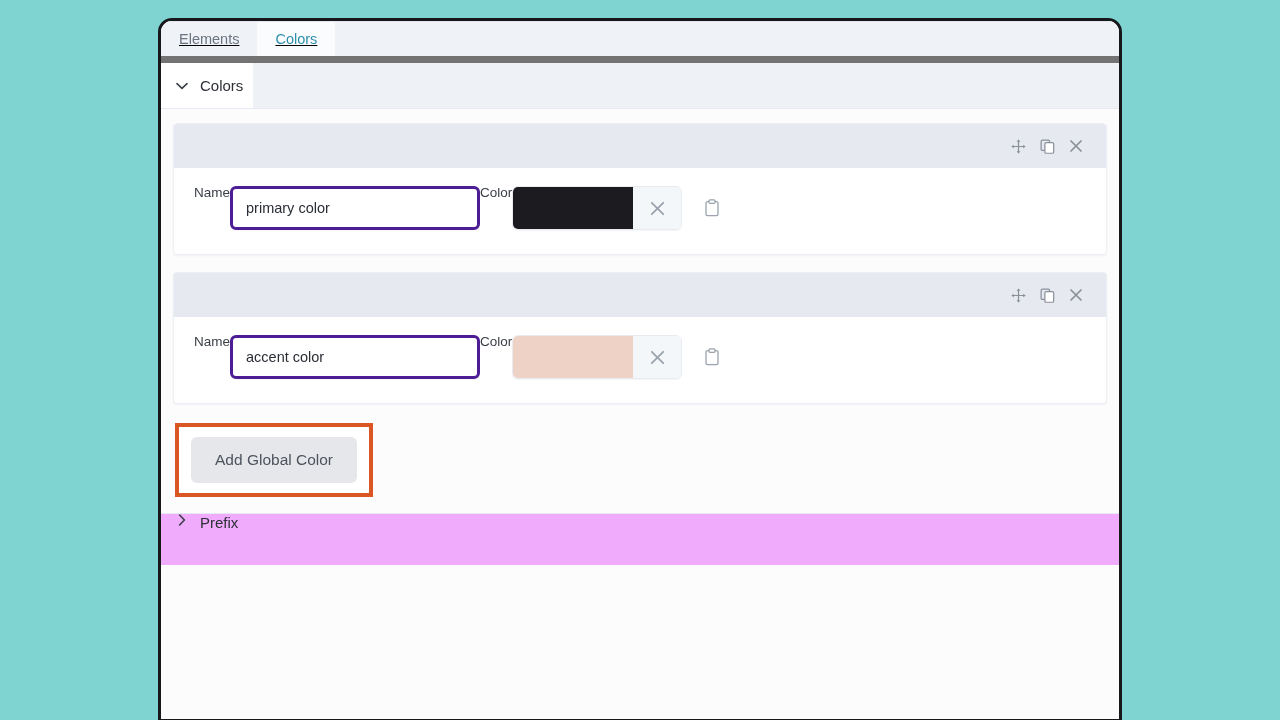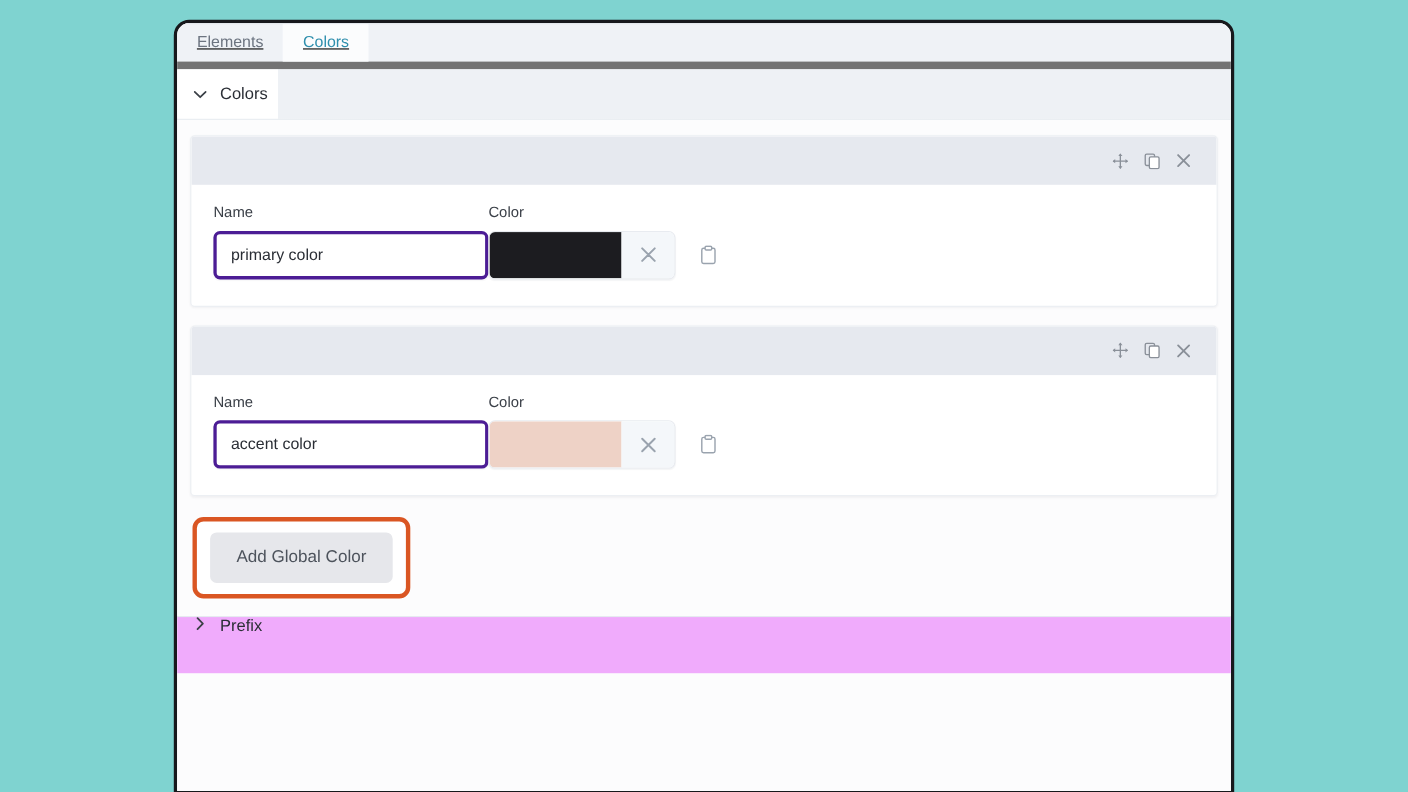--- a/index.html
+++ b/index.html
@@ -153,21 +153,21 @@
     justify-content: center;
     cursor: pointer;
   }
   .card-body {
     padding: 18px 20px 24px 20px;
     display: flex;
     align-items: flex-start;
   }
   .field {
     display: flex;
-    flex-direction: column;
+    flex-direction: row;
   }
   .field-label {
     font-size: 13.5px;
     color: #3b4048;
     margin-bottom: 10px;
     line-height: 1;
   }
   .name-input {
     width: 250px;
     height: 44px;
@@ -220,21 +220,21 @@
     justify-content: center;
     cursor: pointer;
   }
 
   
   .add-wrap {
     display: inline-block;
     border: 4px solid #da5623;
     padding: 10px 12px;
     margin: 2px 0 16px 2px;
-    border-radius: 10px;
+    border-radius: 0;
     background: #ffffff;
   }
   .add-btn {
     background: #e6e7eb;
     border: none;
     border-radius: 6px;
     font-family: "Liberation Sans", sans-serif;
     font-size: 15.5px;
     color: #4d535c;
     padding: 14px 24px;

